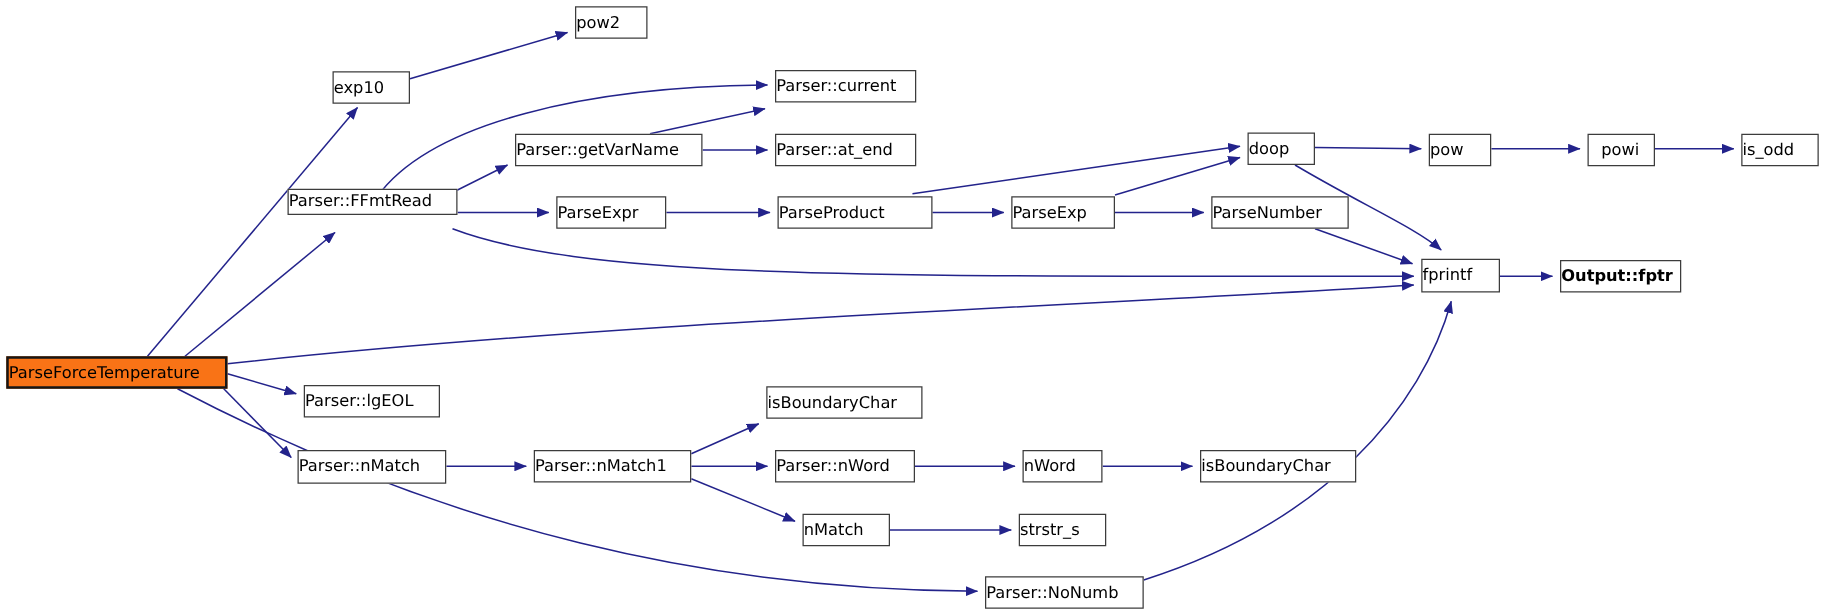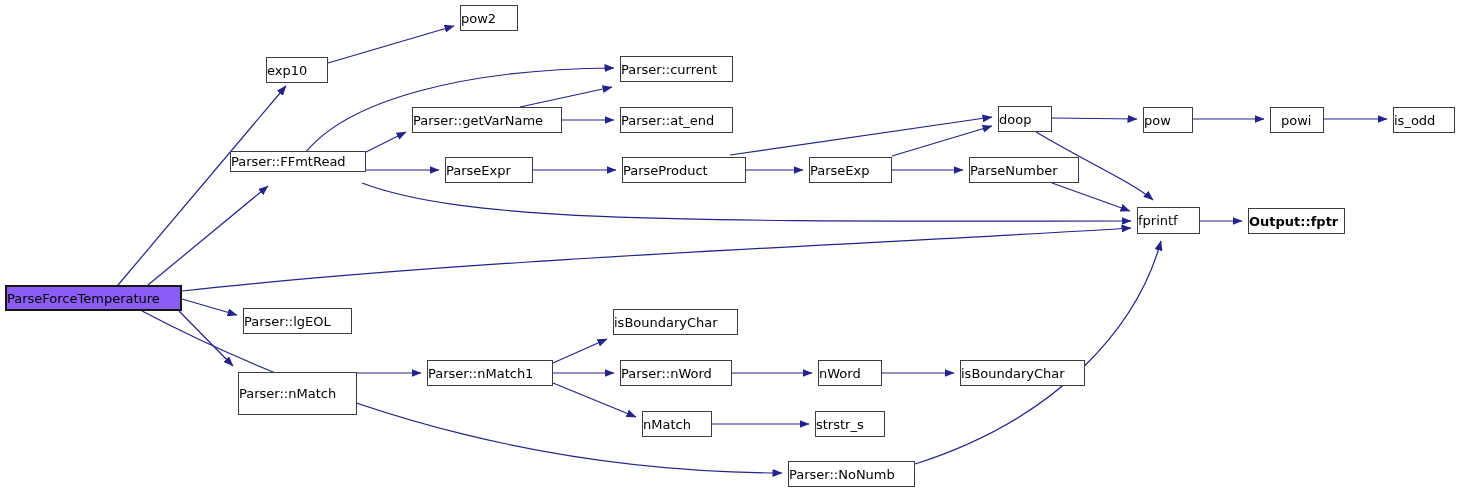--- a/index.html
+++ b/index.html
@@ -15,21 +15,21 @@
     position:absolute;
     box-sizing:border-box;
     border:1px solid #3c3c3c;
     background:#ffffff;
     color:#000000;
     display:flex;align-items:center;
     font-size:13px;line-height:1;white-space:nowrap;
     cursor:pointer;
   }
   .node.main{
-    background:#8b5cf6;
+    background:#f97316;
     border:2px solid #161616;
     cursor:default;
   }
 </style>
 </head>
 <body>
 
 <div class="canvas">
   <svg id="edge-layer" xmlns="http://www.w3.org/2000/svg" viewBox="0 0 1464 493">
       <defs>
@@ -118,21 +118,21 @@
       </div>
       <div class="node" style="left: 1137px; top: 207px; width: 63px; height: 27px;">
         <span>fprintf</span>
       </div>
       <div class="node" style="left: 1248px; top: 208px; width: 97px; height: 26px; font-weight: bold;">
         <span>Output::fptr</span>
       </div>
       <div class="node" style="left: 243px; top: 308px; width: 109px; height: 26px;">
         <span>Parser::lgEOL</span>
       </div>
-      <div class="node" style="left: 238px; top: 360px; width: 119px; height: 43px; margin-top: 12px;">
+      <div class="node" style="left: 238px; top: 360px; width: 119px; height: 27px;">
         <span>Parser::nMatch</span>
       </div>
       <div class="node" style="left: 427px; top: 360px; width: 126px; height: 26px;">
         <span>Parser::nMatch1</span>
       </div>
       <div class="node" style="left: 613px; top: 309px; width: 125px; height: 26px;">
         <span>isBoundaryChar</span>
       </div>
       <div class="node" style="left: 620px; top: 360px; width: 112px; height: 26px;">
         <span>Parser::nWord</span>

